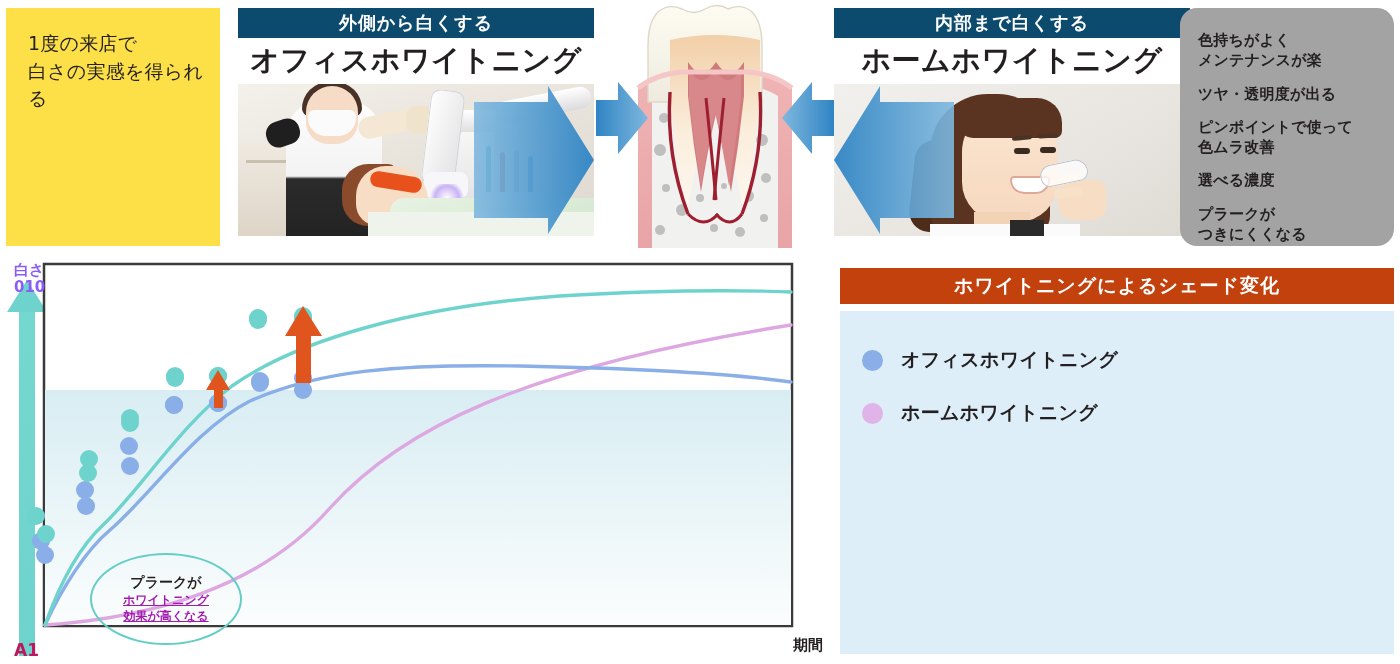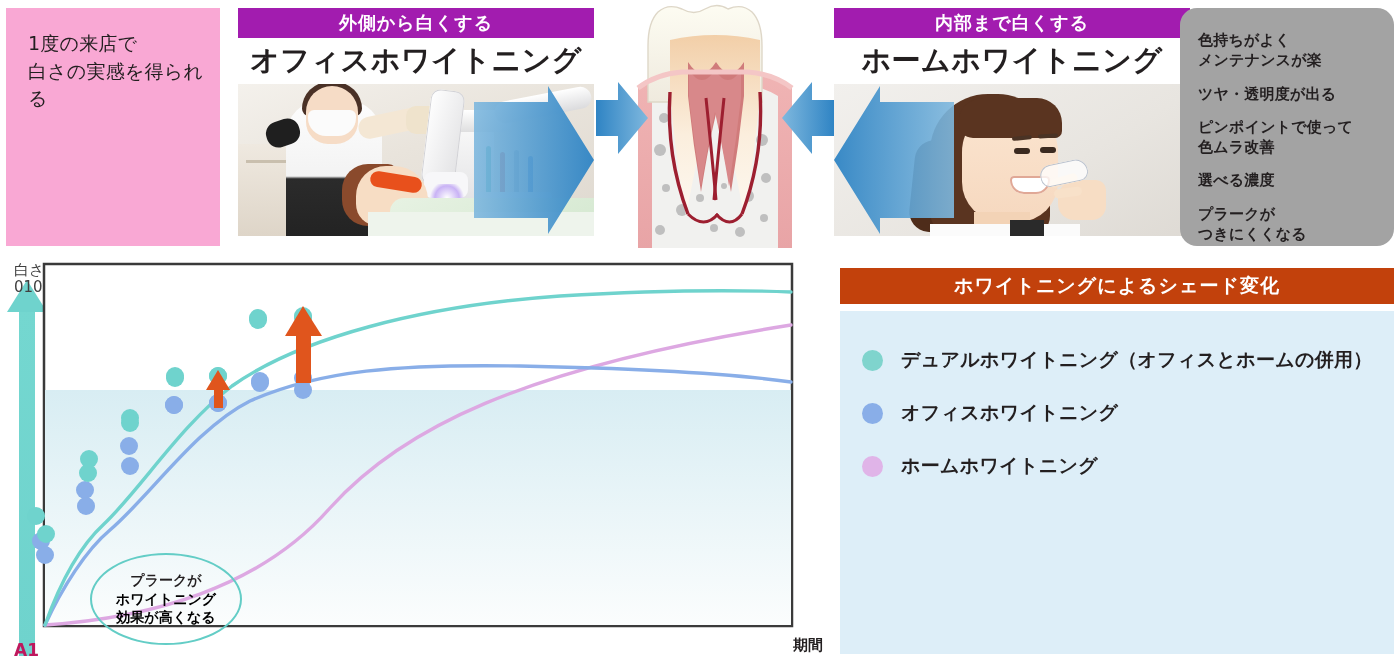--- a/index.html
+++ b/index.html
@@ -3,33 +3,33 @@
 <meta charset="utf-8">
 <style>
   * { box-sizing: border-box; margin:0; padding:0; }
   html,body { width:1400px; height:664px; background:#ffffff;
     font-family:"DejaVu Sans","Liberation Sans",sans-serif; }
   #root { position:relative; width:1400px; height:664px; overflow:hidden; background:#fff; }
 
   
   .panel-left {
     position:absolute; left:6px; top:8px; width:214px; height:238px;
-    background:#f9a8d4;
+    background:#fde047;
   }
   .panel-left-text {
     position:absolute; left:22px; top:22px; width:180px;
     font-size:19px; line-height:1.45; color:#231f20; font-weight:500;
     letter-spacing:0.2px;
   }
 
   .col-office { position:absolute; left:238px; top:8px; width:356px; height:238px; }
   .col-home   { position:absolute; left:834px; top:8px; width:356px; height:238px; }
 
   .hdr-bar {
-    height:30px; background:#a21caf; color:#fff;
+    height:30px; background:#0c4a6e; color:#fff;
     display:flex; align-items:center; justify-content:center;
     font-size:18px; font-weight:bold; letter-spacing:1px;
   }
   .hdr-title {
     height:46px; display:flex; align-items:center; justify-content:center;
     font-size:29px; font-weight:bold; color:#231f20; letter-spacing:0.5px;
   }
   .photo-frame {
     position:relative; width:356px; height:152px; overflow:hidden;
     background:#e9e6e1;
@@ -126,35 +126,35 @@
     background:#a3a3a3;
     border-radius:17px;
   }
   .benefit-list { position:absolute; left:18px; top:22px; width:186px; }
   .benefit-item { font-size:15px; line-height:1.35; color:#231f20;
     font-weight:bold; margin-bottom:13px; letter-spacing:0.2px; }
 
   
   .chart-area { position:absolute; left:0px; top:258px; width:830px; height:406px; }
   .yaxis-label { position:absolute; left:14px; top:4px; font-size:15px;
-    font-weight:normal; color:#404040; line-height:1.15; }
+    font-weight:bold; color:#8b5cf6; line-height:1.15; }
   .a1-label { position:absolute; left:14px; top:382px; font-size:17px;
     font-weight:bold; color:#be185d; }
   .xaxis-label { position:absolute; left:793px; top:378px; font-size:15px;
     font-weight:bold; color:#231f20; }
 
   .bubble { position:absolute; display:flex; flex-direction:column;
     align-items:center; justify-content:center; text-align:center;
     border-radius:50%; background:transparent; }
   .bubble-dual {
     left:90px; top:295px; width:152px; height:92px;
     border:2.5px solid #63cdc6;
   }
   .bubble-dual .l1 { font-size:14px; font-weight:bold; color:#231f20; line-height:1.35; }
-  .bubble-dual .l2, .bubble-dual .l3 { font-size:14px; font-weight:bold; color:#000000; line-height:1.35; }
+  .bubble-dual .l2, .bubble-dual .l3 { font-size:12px; font-weight:bold; color:#a21caf; line-height:1.35;text-decoration:underline; }
 
   
   .legend-box { position:absolute; left:840px; top:268px; width:554px; height:386px; }
   .legend-title {
     height:36px; background:#c2410c; color:#ffffff;
     display:flex; align-items:center; justify-content:center;
     font-size:19px; font-weight:bold; letter-spacing:1px;
   }
   .legend-body { margin-top:7px; height:343px; background:#ddeef8; padding:36px 0 0 22px; }
   .legend-row { display:flex; align-items:center; margin-bottom:27px; }
@@ -435,24 +435,20 @@
       <div class="l3">効果が高くなる</div>
     </div>
     
     
   </div>
 
   <div class="legend-box">
     <div class="legend-title">ホワイトニングによるシェード変化</div>
     <div class="legend-body">
       <div class="legend-row">
-        <span class="legend-dot" style="background:#7fd4cd"></span>
-        <span class="legend-text">デュアルホワイトニング（オフィスとホームの併用）</span>
-      </div>
-      <div class="legend-row">
         <span class="legend-dot" style="background:#89aee8"></span>
         <span class="legend-text">オフィスホワイトニング</span>
       </div>
       <div class="legend-row">
         <span class="legend-dot" style="background:#e0b4e8"></span>
         <span class="legend-text">ホームホワイトニング</span>
       </div>
     </div>
   </div>
 

